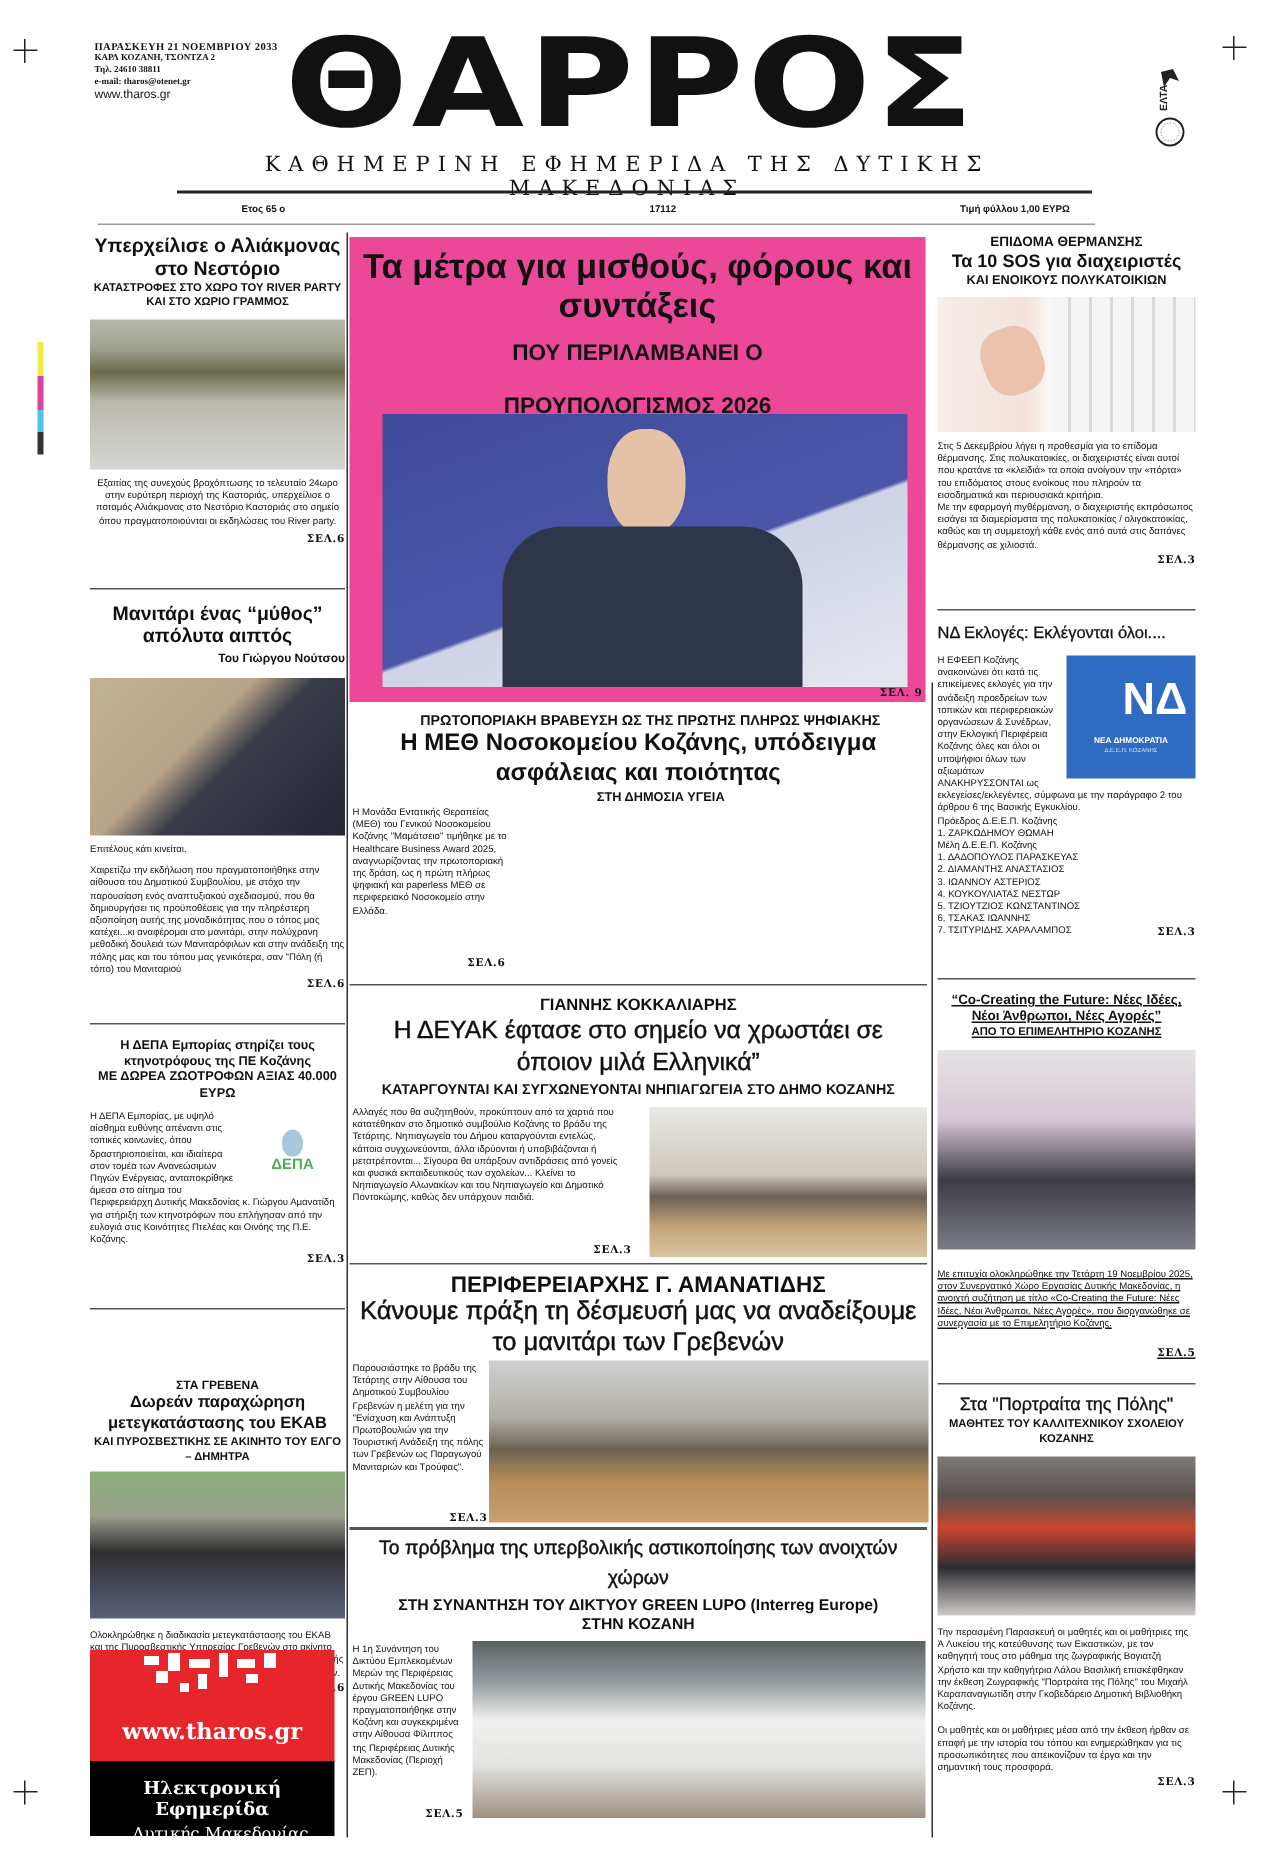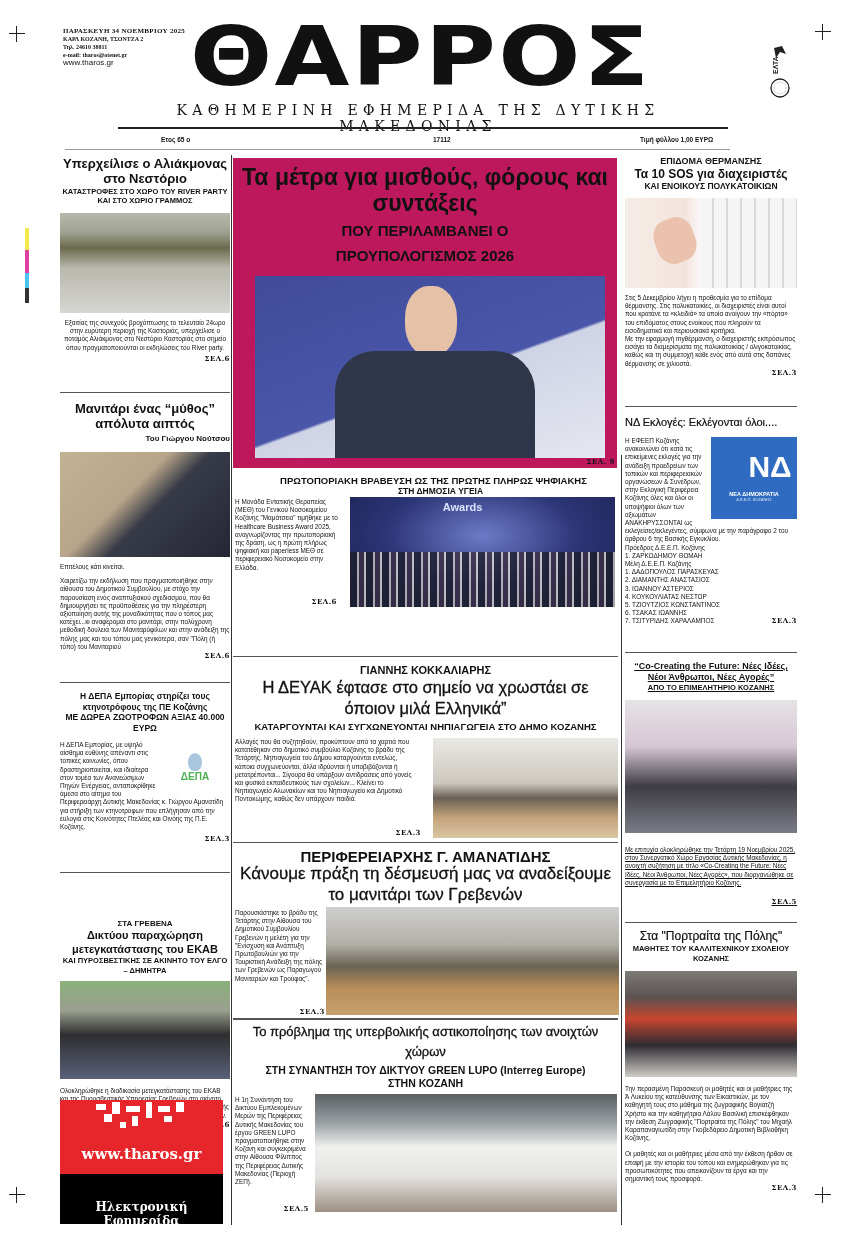--- a/index.html
+++ b/index.html
@@ -43,33 +43,33 @@
   .ph-radiator { background: linear-gradient(90deg, #f6ede8 0%, #f3e3dc 35%, #fbfbfb 45%, #ececec 100%); }
   .ph-nd { background: #2f6cc1; color: #fff; }
   .ph-grevena2 { background: linear-gradient(180deg, #8ab07a 0%, #9a9f8e 30%, #2e2e30 55%, #5a627a 100%); }
   .ph-cocreate { background: linear-gradient(180deg, #e6e2e5 0%, #d6c7d4 35%, #3e3c44 65%, #7a7c86 100%); }
   .ph-portr { background: linear-gradient(180deg, #7d7a76 0%, #5b5250 25%, #c8452f 45%, #2e2c33 70%, #cfccc7 100%); }
   .ph-caption-txt { position: absolute; left: 0; right: 0; text-align: center; color: #fff; font-weight: bold; }
 
   .ad { left: 60px; top: 1100px; width: 163px; height: 124px; }
   .ad .red { height: 74px; background: #e6262b; position: relative; }
   .ad .black { height: 50px; background: #000; color: #fff; text-align: center; }
-  .mainbox { left: 233px; top: 158px; width: 384px; height: 310px; background: #be185d; }
+  .mainbox { left: 233px; top: 158px; width: 384px; height: 310px; background: #ec4899; }
 </style>
 </head>
 <body>
 
 <div class="crop" style="left:9px;top:26px;"></div>
 <div class="crop" style="left:815px;top:24px;"></div>
 <div class="crop" style="left:9px;top:1187px;"></div>
 <div class="crop" style="left:815px;top:1187px;"></div>
 <div class="abs colorbar"></div>
 
 <div class="abs mast-info">
-  <div class="date">ΠΑΡΑΣΚΕΥΗ  34  ΝΟΕΜΒΡΙΟΥ  2025</div>
+  <div class="date">ΠΑΡΑΣΚΕΥΗ  21  ΝΟΕΜΒΡΙΟΥ  2033</div>
   <div>ΚΑΡΛ ΚΟΖΑΝΗ, ΤΣΟΝΤΖΑ 2</div>
   <div>Τηλ. 24610 38811</div>
   <div>e-mail: tharos@otenet.gr</div>
   <div class="web">www.tharos.gr</div>
 </div>
 <div class="abs logo">ΘΑΡΡΟΣ</div>
 <div class="abs elta">
   <svg width="24" height="55" viewBox="0 0 24 55">
     <path d="M6 4 L14 2 L18 10 L12 8 L8 14 Z" fill="#222"></path>
     <text x="10" y="30" font-size="7" font-weight="bold" fill="#222" transform="rotate(-90 10 30)" font-family="Liberation Sans, sans-serif">ΕΛΤΑ</text>
@@ -117,21 +117,21 @@
       <div style="color:#4caf50;font-weight:bold;font-size:10px;">ΔΕΠΑ</div>
     </div>
     <div class="body-t">Η ΔΕΠΑ Εμπορίας, με υψηλό αίσθημα ευθύνης απέναντι στις τοπικές κοινωνίες, όπου δραστηριοποιείται, και ιδιαίτερα στον τομέα των Ανανεώσιμων Πηγών Ενέργειας, ανταποκρίθηκε άμεσα στο αίτημα του Περιφερειάρχη Δυτικής Μακεδονίας κ. Γιώργου Αμανατίδη για στήριξη των κτηνοτρόφων που επλήγησαν από την ευλογιά στις Κοινότητες Πτελέας και Οινόης της Π.Ε. Κοζάνης.</div>
   </div>
   <div class="sel" style="margin-top:3px;">ΣΕΛ.3</div>
 </div>
 <div class="abs hrule col-l" style="top:872px;height:1px;"></div>
 
 <div class="abs col-l" style="top:880px;margin-top:39px;">
   <div class="h-c" style="font-size:8px;line-height:10px;">ΣΤΑ ΓΡΕΒΕΝΑ</div>
-  <div class="h-c" style="font-size:11px;line-height:13.5px;">Δικτύου παραχώρηση μετεγκατάστασης του ΕΚΑΒ</div>
+  <div class="h-c" style="font-size:11px;line-height:13.5px;">Δωρεάν παραχώρηση μετεγκατάστασης του ΕΚΑΒ</div>
   <div class="h-c" style="font-size:7.5px;line-height:9.5px;">ΚΑΙ ΠΥΡΟΣΒΕΣΤΙΚΗΣ ΣΕ ΑΚΙΝΗΤΟ ΤΟΥ ΕΛΓΟ – ΔΗΜΗΤΡΑ</div>
   <div class="photo ph-grevena2" style="height:98px;margin-top:6px;"></div>
   <div class="body-t" style="margin-top:8px;">Ολοκληρώθηκε η διαδικασία μετεγκατάστασης του ΕΚΑΒ και της Πυροσβεστικής Υπηρεσίας Γρεβενών στο ακίνητο του ΕΛΓΟ – ΔΗΜΗΤΡΑ, κατόπιν της δωρεάν παραχώρησής του από το Υπουργείο Αγροτικής Ανάπτυξης και Τροφίμων.</div>
   <div class="sel">ΣΕΛ.6</div>
 </div>
 
 <div class="abs ad">
   <div class="red">
     <svg width="163" height="40" viewBox="0 0 163 40" style="position:absolute;left:0;top:0;">
       <rect x="36" y="4" width="10" height="6" fill="#fff"></rect>
@@ -141,45 +141,42 @@
       <rect x="98" y="6" width="12" height="6" fill="#fff"></rect>
         <rect x="116" y="2" width="8" height="10" fill="#fff"></rect>
       <rect x="44" y="14" width="8" height="8" fill="#fff"></rect>
         <rect x="72" y="16" width="6" height="10" fill="#fff"></rect>
       <rect x="104" y="16" width="8" height="6" fill="#fff"></rect>
         <rect x="60" y="22" width="6" height="6" fill="#fff"></rect>
     </svg>
     <div style="position:absolute;left:0;right:0;top:45px;text-align:center;color:#fff;font-family:'DejaVu Serif',serif;font-weight:bold;font-size:15px;">www.tharos.gr</div>
   </div>
   <div class="black">
-    <div style="font-family:'DejaVu Serif',serif;font-weight:bold;font-size:12px;padding-top:26px;">Ηλεκτρονική Εφημερίδα</div>
+    <div style="font-family:'DejaVu Serif',serif;font-weight:bold;font-size:12px;padding-top:11px;">Ηλεκτρονική Εφημερίδα</div>
     <div style="font-family:'DejaVu Serif',serif;font-size:11px;margin-top:3px;padding-left:11px;">Δυτικής Μακεδονίας</div>
   </div>
 </div>
 
 <div class="abs mainbox">
   <div class="h-c" style="font-size:23px;line-height:26px;margin-top:6px;padding:0 4px;">Τα μέτρα για μισθούς, φόρους και συντάξεις</div>
-  <div class="h-c" style="font-size:15px;line-height:25px;margin:2px 60px 0 60px;">ΠΟΥ ΠΕΡΙΛΑΜΒΑΝΕΙ Ο ΠΡΟΥΠΟΛΟΓΙΣΜΟΣ 2026</div>
+  <div class="h-c" style="font-size:15px;line-height:35px;margin:2px 60px 0 60px;">ΠΟΥ ΠΕΡΙΛΑΜΒΑΝΕΙ Ο ΠΡΟΥΠΟΛΟΓΙΣΜΟΣ 2026</div>
   <div class="photo ph-pm" style="position:absolute;left:22px;top:118px;width:350px;height:182px;">
     <div style="position:absolute;left:150px;top:10px;width:52px;height:70px;background:#e5c1a8;border-radius:45%;"></div>
     <div style="position:absolute;left:80px;top:75px;width:200px;height:110px;background:#303649;border-radius:40px 40px 0 0;"></div>
   </div>
   <div class="sel" style="position:absolute;right:2px;bottom:2px;">ΣΕΛ. 9</div>
 </div>
 
 <div class="abs col-c" style="top:475px;">
   <div class="h-c" style="font-size:9.5px;line-height:11px;padding-left:16px;">ΠΡΩΤΟΠΟΡΙΑΚΗ ΒΡΑΒΕΥΣΗ ΩΣ ΤΗΣ ΠΡΩΤΗΣ ΠΛΗΡΩΣ ΨΗΦΙΑΚΗΣ</div>
+  <div class="h-c" style="font-size:16px;line-height:20px;margin:0 20px;">Η ΜΕΘ Νοσοκομείου Κοζάνης, υπόδειγμα ασφάλειας και ποιότητας</div>
   <div class="h-c" style="font-size:8.5px;line-height:11px;padding-left:30px;">ΣΤΗ ΔΗΜΟΣΙΑ ΥΓΕΙΑ</div>
   <div style="position:relative;height:110px;">
     <div class="body-t" style="position:absolute;left:2px;top:1px;width:110px;">Η Μονάδα Εντατικής Θεραπείας (ΜΕΘ) του Γενικού Νοσοκομείου Κοζάνης "Μαμάτσειο" τιμήθηκε με το Healthcare Business Award 2025, αναγνωρίζοντας την πρωτοποριακή της δράση, ως η πρώτη πλήρως ψηφιακή και paperless ΜΕΘ σε περιφερειακό Νοσοκομείο στην Ελλάδα.</div>
     <div class="sel" style="position:absolute;left:60px;top:100px;width:44px;">ΣΕΛ.6</div>
-    <div class="photo ph-awards" style="position:absolute;left:117px;top:0;width:265px;height:110px;">
-      <div class="ph-caption-txt" style="top:4px;font-size:11px;color:#d8e4ff;left:-40px;">Awards</div>
-      <div style="position:absolute;left:0;right:0;bottom:0;height:55px;background:repeating-linear-gradient(90deg,#1c1c26 0 7px,#d8d1cb 7px 9px,#3b2f40 9px 14px,#efe7e1 14px 16px);opacity:0.75;"></div>
-    </div>
   </div>
 </div>
 <div class="abs hrule col-c" style="top:656px;height:1px;"></div>
 
 <div class="abs col-c" style="top:664px;">
   <div class="h-c" style="font-size:11px;line-height:13px;">ΓΙΑΝΝΗΣ  ΚΟΚΚΑΛΙΑΡΗΣ</div>
   <div class="h-c" style="font-size:16.5px;line-height:21px;margin:0 14px;font-weight:normal;-webkit-text-stroke:0.3px #111;">Η ΔΕΥΑΚ έφτασε στο σημείο να χρωστάει σε όποιον μιλά Ελληνικά”</div>
   <div class="h-c" style="font-size:9.5px;line-height:12px;margin-top:2px;">ΚΑΤΑΡΓΟΥΝΤΑΙ ΚΑΙ ΣΥΓΧΩΝΕΥΟΝΤΑΙ ΝΗΠΙΑΓΩΓΕΙΑ ΣΤΟ ΔΗΜΟ ΚΟΖΑΝΗΣ</div>
   <div style="position:relative;height:103px;margin-top:5px;">
     <div class="body-t" style="position:absolute;left:2px;top:0;width:180px;">Αλλαγές που θα συζητηθούν, προκύπτουν από τα χαρτιά που κατατέθηκαν στο δημοτικό συμβούλιο Κοζάνης το βράδυ της Τετάρτης. Νηπιαγωγεία του Δήμου καταργούνται εντελώς, κάποια συγχωνεύονται, άλλα ιδρύονται ή υποβιβάζονται ή μετατρέπονται... Σίγουρα θα υπάρξουν αντιδράσεις από γονείς και φυσικά εκπαιδευτικούς των σχολείων... Κλείνει το Νηπιαγωγείο Αλωνακίων και του Νηπιαγωγείο και Δημοτικό Ποντοκώμης, καθώς δεν υπάρχουν παιδιά.</div>

